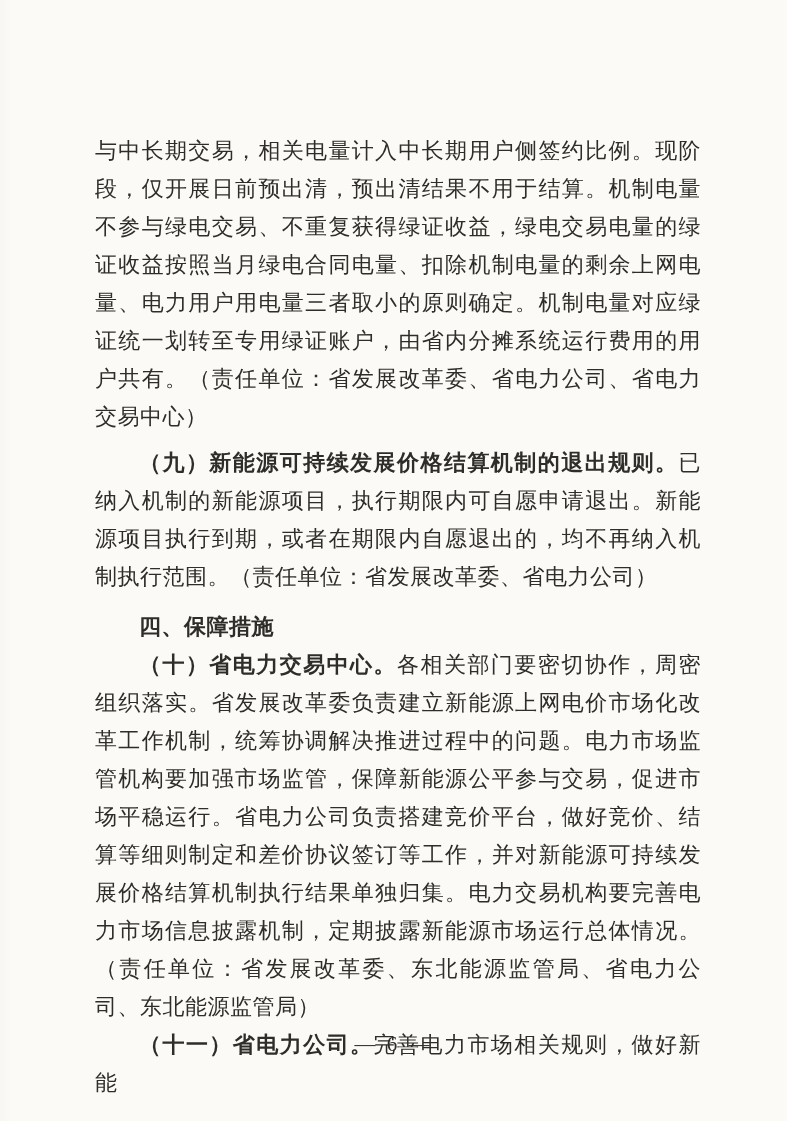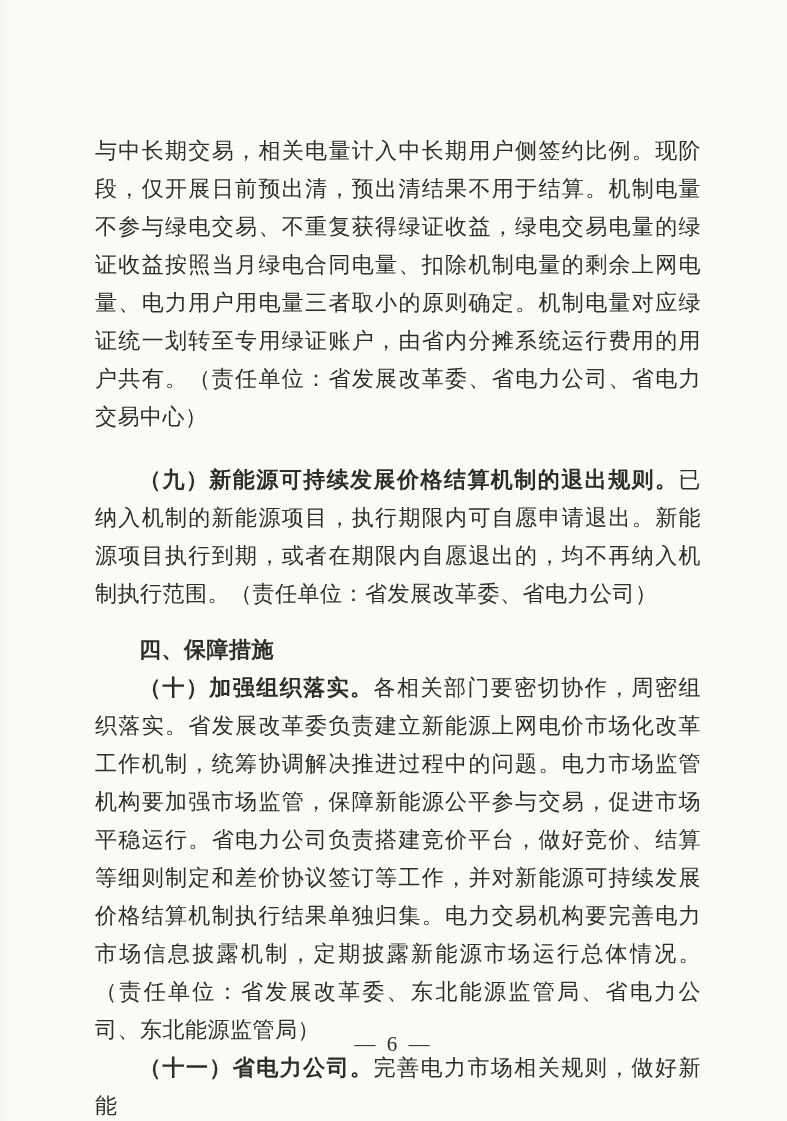--- a/index.html
+++ b/index.html
@@ -27,22 +27,22 @@
     left:95px;
     top:132px;
     width:606px;
     font-size:22px;
     line-height:38px;
     text-align:justify;
     letter-spacing:0.5px;
   }
   .para{margin:0;}
   .indent{text-indent:2em;}
-  .gap-lg{margin-top:25px;}
-  .gap-sm{margin-top:18px;}
+  .gap-lg{margin-top:8px;}
+  .gap-sm{margin-top:12px;}
   .bold{font-weight:bold;}
   .heading{font-weight:bold;}
   .unit-note{
     
     font-family:"Liberation Serif","DejaVu Serif",serif;
   }
   .footer{
     position:absolute;
     top:1032px;
     left:0;
@@ -59,21 +59,21 @@
 <div class="page">
 
   <div class="text-block">
 
     <p class="para"><span>与中长期交易，相关电量计入中长期用户侧签约比例。现阶段，仅开展日前预出清，预出清结果不用于结算。机制电量不参与绿电交易、不重复获得绿证收益，绿电交易电量的绿证收益按照当月绿电合同电量、扣除机制电量的剩余上网电量、电力用户用电量三者取小的原则确定。机制电量对应绿证统一划转至专用绿证账户，由省内分摊系统运行费用的用户共有。</span><span class="unit-note">（责任单位：省发展改革委、省电力公司、省电力交易中心）</span></p>
 
     <p class="para indent gap-lg"><span class="bold">（九）新能源可持续发展价格结算机制的退出规则。</span><span>已纳入机制的新能源项目，执行期限内可自愿申请退出。新能源项目执行到期，或者在期限内自愿退出的，均不再纳入机制执行范围。</span><span class="unit-note">（责任单位：省发展改革委、省电力公司）</span></p>
 
     <p class="para indent gap-sm heading"><span class="bold">四、保障措施</span></p>
 
-    <p class="para indent"><span class="bold">（十）加强组织落实。</span><span>各相关部门要密切协作，周密组织落实。省发展改革委负责建立新能源上网电价市场化改革工作机制，统筹协调解决推进过程中的问题。电力市场监管机构要加强市场监管，保障新能源公平参与交易，促进市场平稳运行。省电力公司负责搭建竞价平台，做好竞价、结算等细则制定和差价协议签订等工作，并对新能源可持续发展价格结算机制执行结果单独归集。电力交易机构要完善电力市场信息披露机制，定期披露新能源市场运行总体情况。</span><span class="unit-note">（责任单位：省发展改革委、东北能源监管局、省电力公司、东北能源监管局）</span></p>
+    <p class="para indent"><span class="bold">（十）省电力交易中心。</span><span>各相关部门要密切协作，周密组织落实。省发展改革委负责建立新能源上网电价市场化改革工作机制，统筹协调解决推进过程中的问题。电力市场监管机构要加强市场监管，保障新能源公平参与交易，促进市场平稳运行。省电力公司负责搭建竞价平台，做好竞价、结算等细则制定和差价协议签订等工作，并对新能源可持续发展价格结算机制执行结果单独归集。电力交易机构要完善电力市场信息披露机制，定期披露新能源市场运行总体情况。</span><span class="unit-note">（责任单位：省发展改革委、东北能源监管局、省电力公司、东北能源监管局）</span></p>
 
     <p class="para indent"><span class="bold">（十一）省电力公司。</span><span>完善电力市场相关规则，做好新能</span></p>
 
   </div>
 
   <div class="footer"><span>— 6 —</span></div>
 
 </div>
 
 </body></html>

